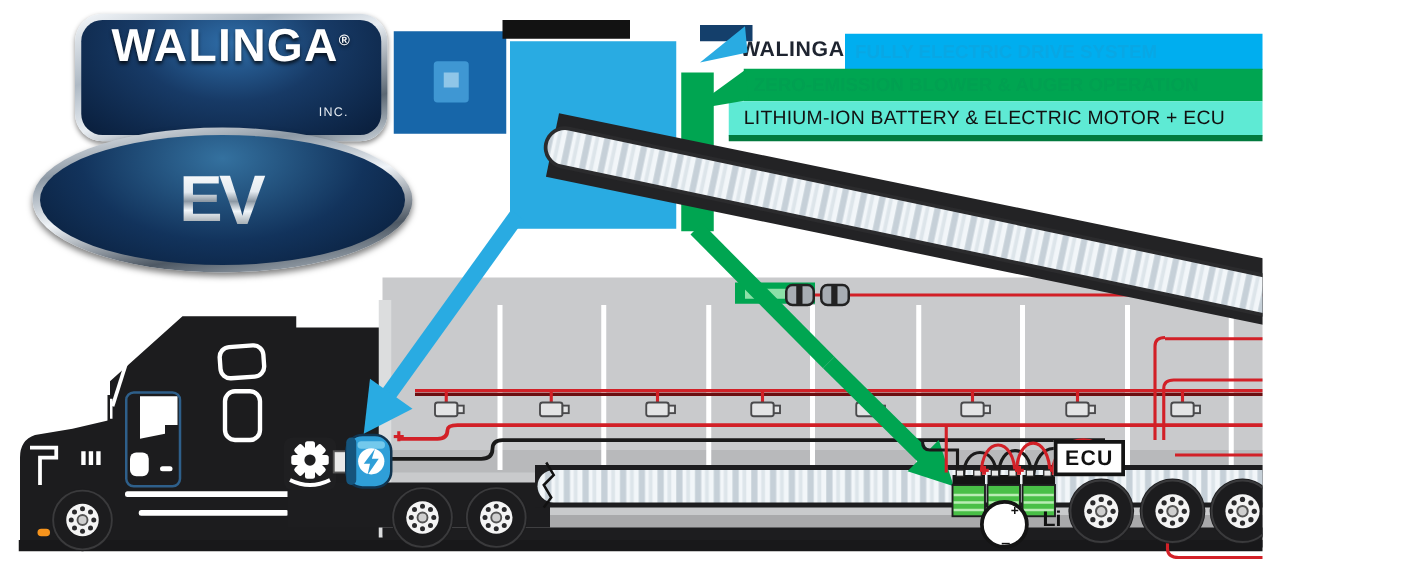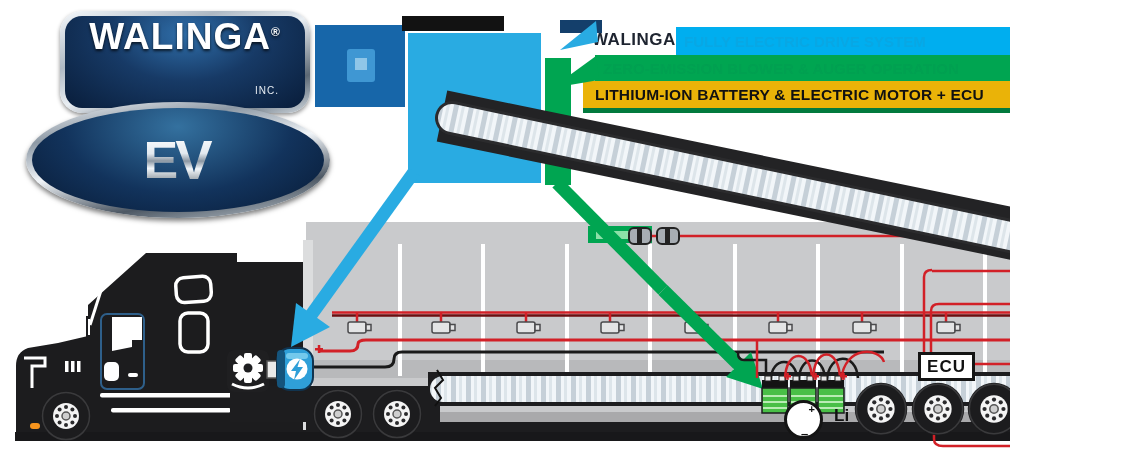--- a/index.html
+++ b/index.html
@@ -32,32 +32,32 @@
   #evo-v{font-size:56px;line-height:1;margin-left:-3px;}
   #evo-rest{font-size:33px;letter-spacing:1px;}
   
   .bar{z-index:1;display:flex;align-items:center;overflow:hidden;white-space:nowrap;}
   #h1-dark{left:592px;top:27px;height:25px;z-index:1;display:flex;align-items:center;
     color:#1e2430;font-weight:bold;font-size:17px;letter-spacing:.5px;}
   #h1-bar{left:676px;top:27px;width:452px;height:29px;background:#00aeef;
     color:#08a7e4;font-weight:bold;font-size:15px;padding-left:8px;box-sizing:border-box;}
   #h2-bar{left:595px;top:55px;width:533px;height:26px;background:#00a551;
     color:#01a051;font-weight:bold;font-size:15px;padding-left:8px;box-sizing:border-box;}
-  #h3-bar{left:583px;top:81px;width:545px;height:28px;background:#eab308;
-    color:#111;font-weight:bold;font-size:15.5px;padding-left:12px;letter-spacing:.2px;
+  #h3-bar{left:583px;top:81px;width:545px;height:28px;background:#5eead4;
+    color:#111;font-weight:normal;font-size:15.5px;padding-left:12px;letter-spacing:.2px;
     box-sizing:border-box;}
   #h3-edge{left:583px;top:108px;width:545px;height:5px;background:#027a3e;z-index:1;}
   
   #blue-icon{left:315px;top:25px;width:90px;height:82px;background:#1766a9;z-index:1;}
   #blue-icon-glyph{position:absolute;left:32px;top:24px;width:28px;height:33px;
     background:#3f97d3;border-radius:3px;}
   #blue-icon-glyph:after{content:"";position:absolute;left:8px;top:9px;width:12px;height:12px;
     background:#8fc6e8;}
   
-  #ecu-box{left:918px;top:352px;width:57px;height:29px;background:#fff;border:3px solid #141414;
+  #ecu-box{left:843px;top:352px;width:57px;height:29px;background:#fff;border:3px solid #141414;
     z-index:3;display:flex;align-items:center;justify-content:center;font-weight:bold;
     font-size:17px;color:#111;box-sizing:border-box;letter-spacing:1px;}
   #li-badge{left:784px;top:400px;width:39px;height:39px;background:#fff;border:3.5px solid #141414;
     border-radius:50%;z-index:3;box-sizing:border-box;text-align:center;color:#111;}
   #li-sym{font-weight:bold;font-size:17px;line-height:26px;padding-left:47px;}
   #li-plus{position:absolute;right:5px;top:0px;font-size:11px;font-weight:bold;}
   #li-minus{position:absolute;left:14px;bottom:-3px;font-size:13px;font-weight:bold;line-height:10px;}
   svg{position:absolute;left:0;top:0;z-index:2;}
 </style>
 </head>

